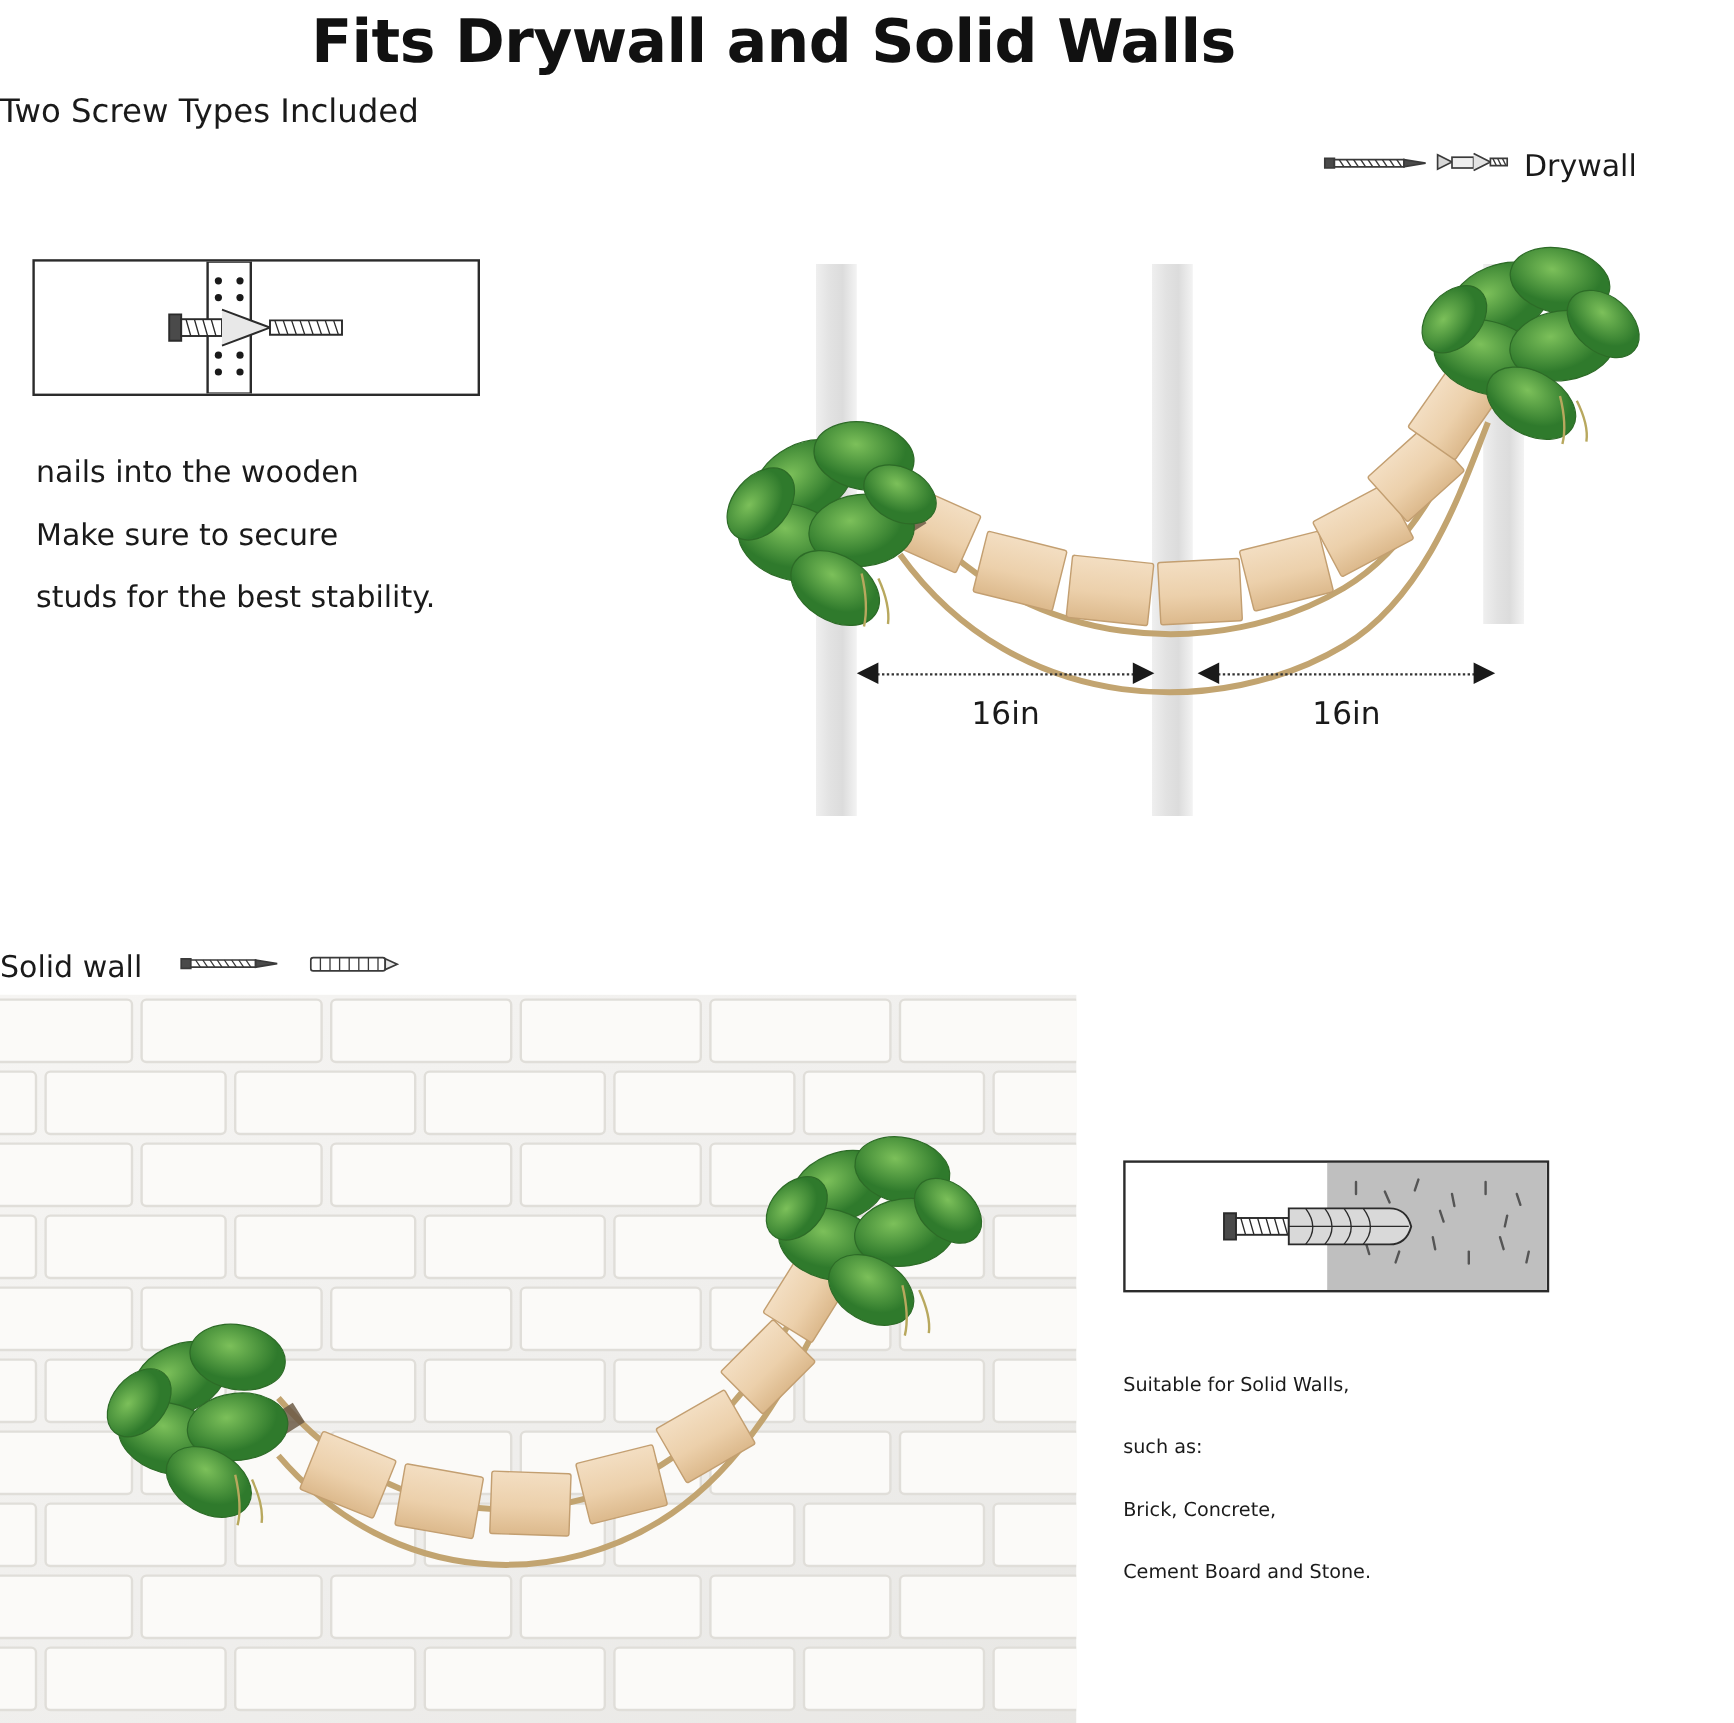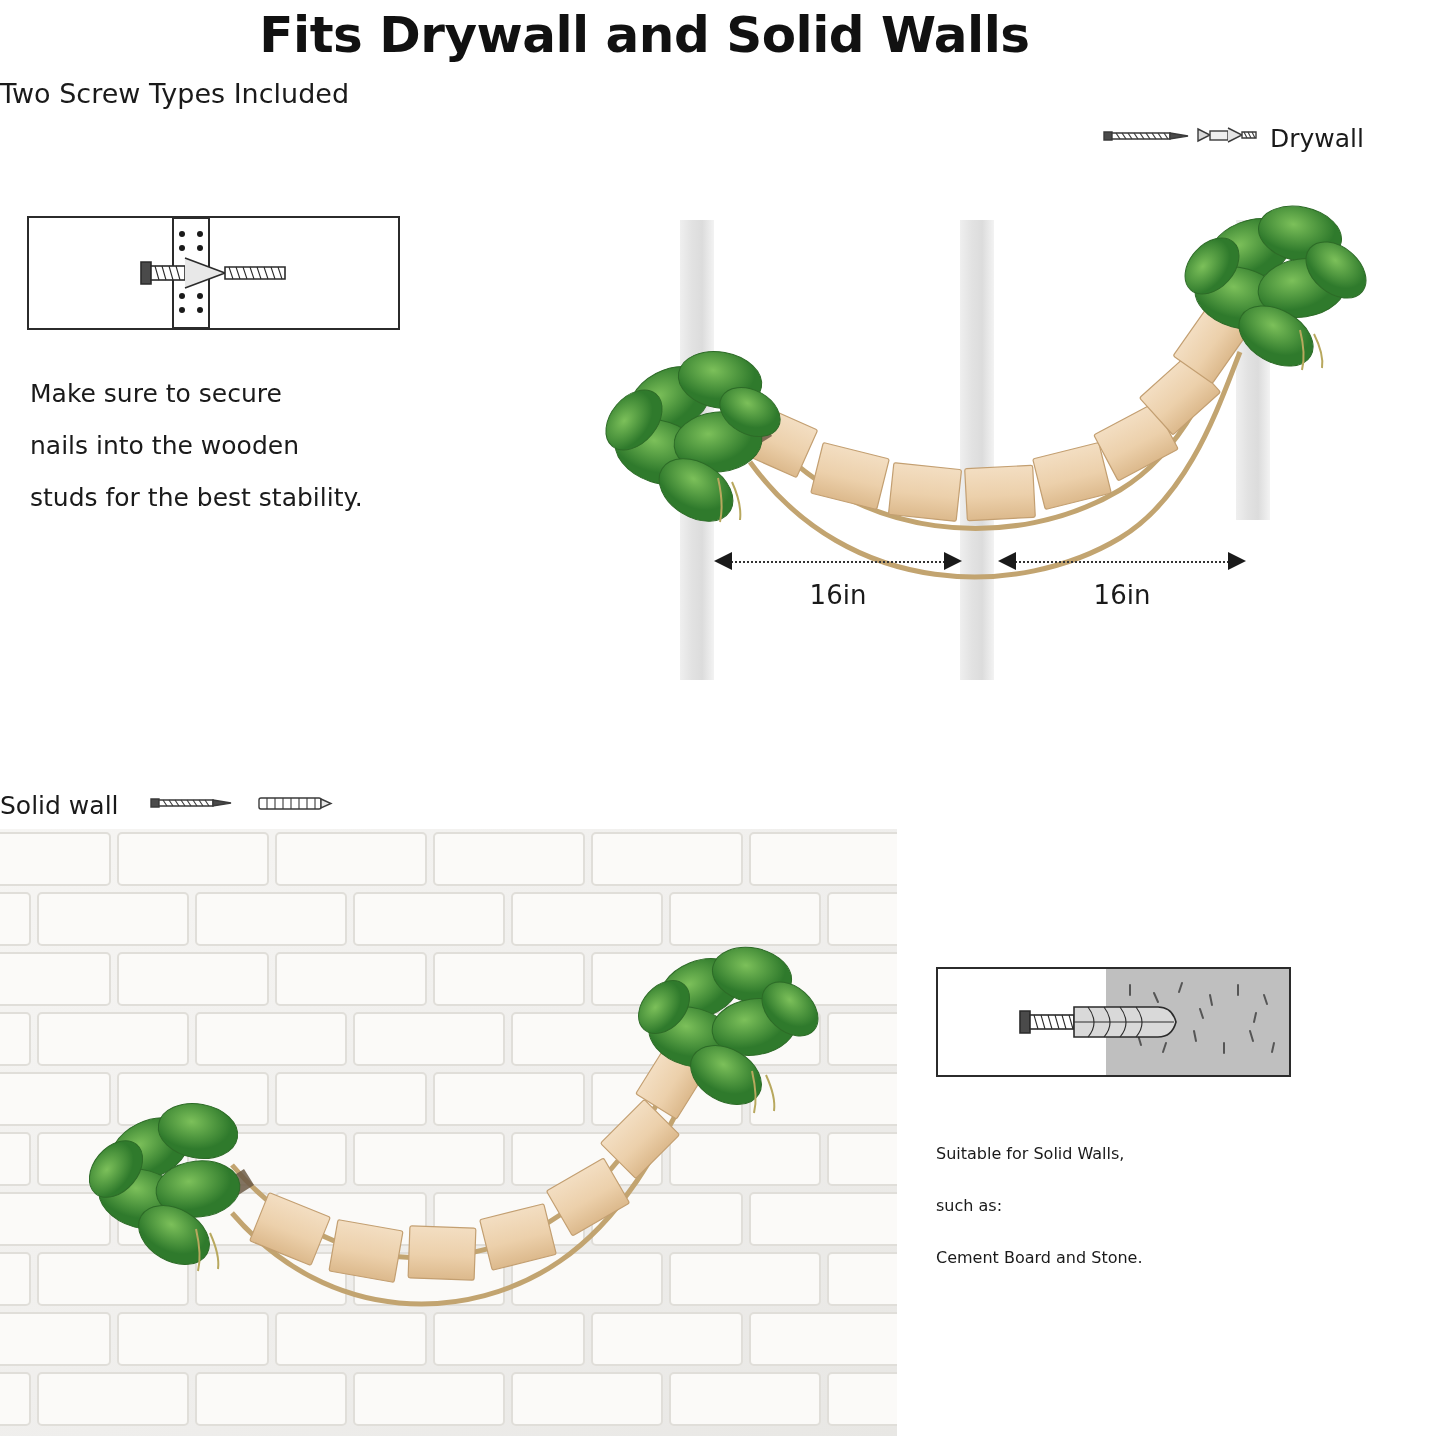--- a/index.html
+++ b/index.html
@@ -242,22 +242,22 @@
       <rect x="122" y="48" width="34" height="14" fill="#ffffff"></rect>
       <path d="M126 48 l4 14 M133 48 l4 14 M140 48 l4 14 M147 48 l4 14" stroke-width="1.1"></path>
       <path d="M156 40 L196 55 L156 70" fill="#e8e8e8"></path>
       <path d="M196 49 h60 v12 h-60 z" fill="#ffffff"></path>
       <path d="M200 49 l4 12 M207 49 l4 12 M214 49 l4 12 M221 49 l4 12 M228 49 l4 12 M235 49 l4 12 M242 49 l4 12 M249 49 l4 12" stroke-width="1.1"></path>
     </g>
   </svg>
 </div>
 
 <div class="note-left">
+  <div class="note-line">nails into the wooden</div>
   <div class="note-line">Make sure to secure</div>
-  <div class="note-line">nails into the wooden</div>
   <div class="note-line">studs for the best stability.</div>
 </div>
 
 <div class="studs-area">
   <div class="stud s1"></div>
   <div class="stud s2"></div>
   <div class="stud s3"></div>
 
   <svg class="bridge" viewBox="0 0 845 500">
     <defs>
@@ -585,14 +585,15 @@
       <path d="M136 38 h84 q14 0 18 15 q-4 15 -18 15 h-84 z" fill="#d9d9d9"></path>
       <path d="M150 38 q12 16 0 30 M166 38 q12 16 0 30 M182 38 q12 16 0 30 M198 38 q12 16 0 30" stroke-width="1.1"></path>
       <path d="M136 53 h100" stroke-width="1.1"></path>
     </g>
   </svg>
 </div>
 
 <div class="note-right">
   <div class="note-line">Suitable for Solid Walls,</div>
   <div class="note-line">such as:</div>
+  <div class="note-line">Brick, Concrete,</div>
   <div class="note-line">Cement Board and Stone.</div>
 </div>
 
 </body></html>

